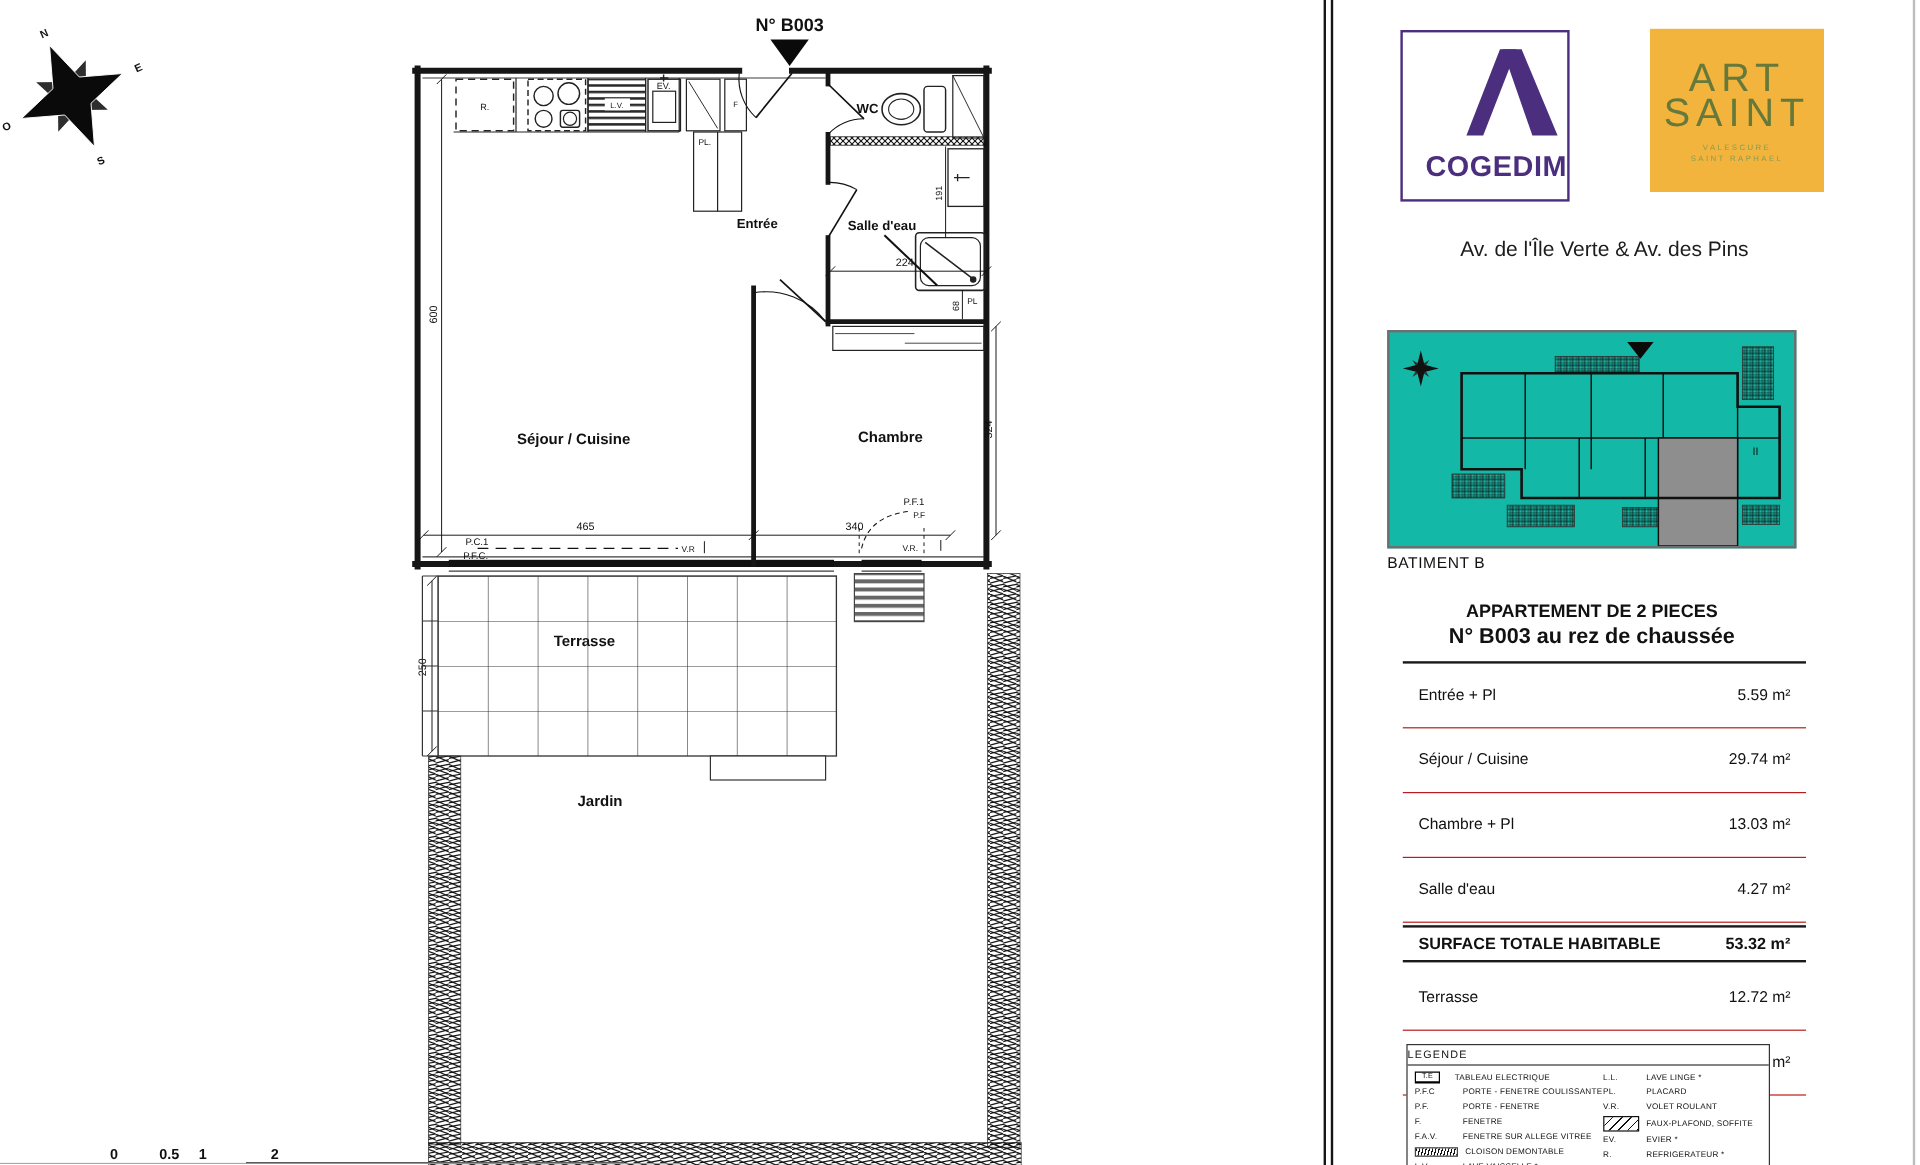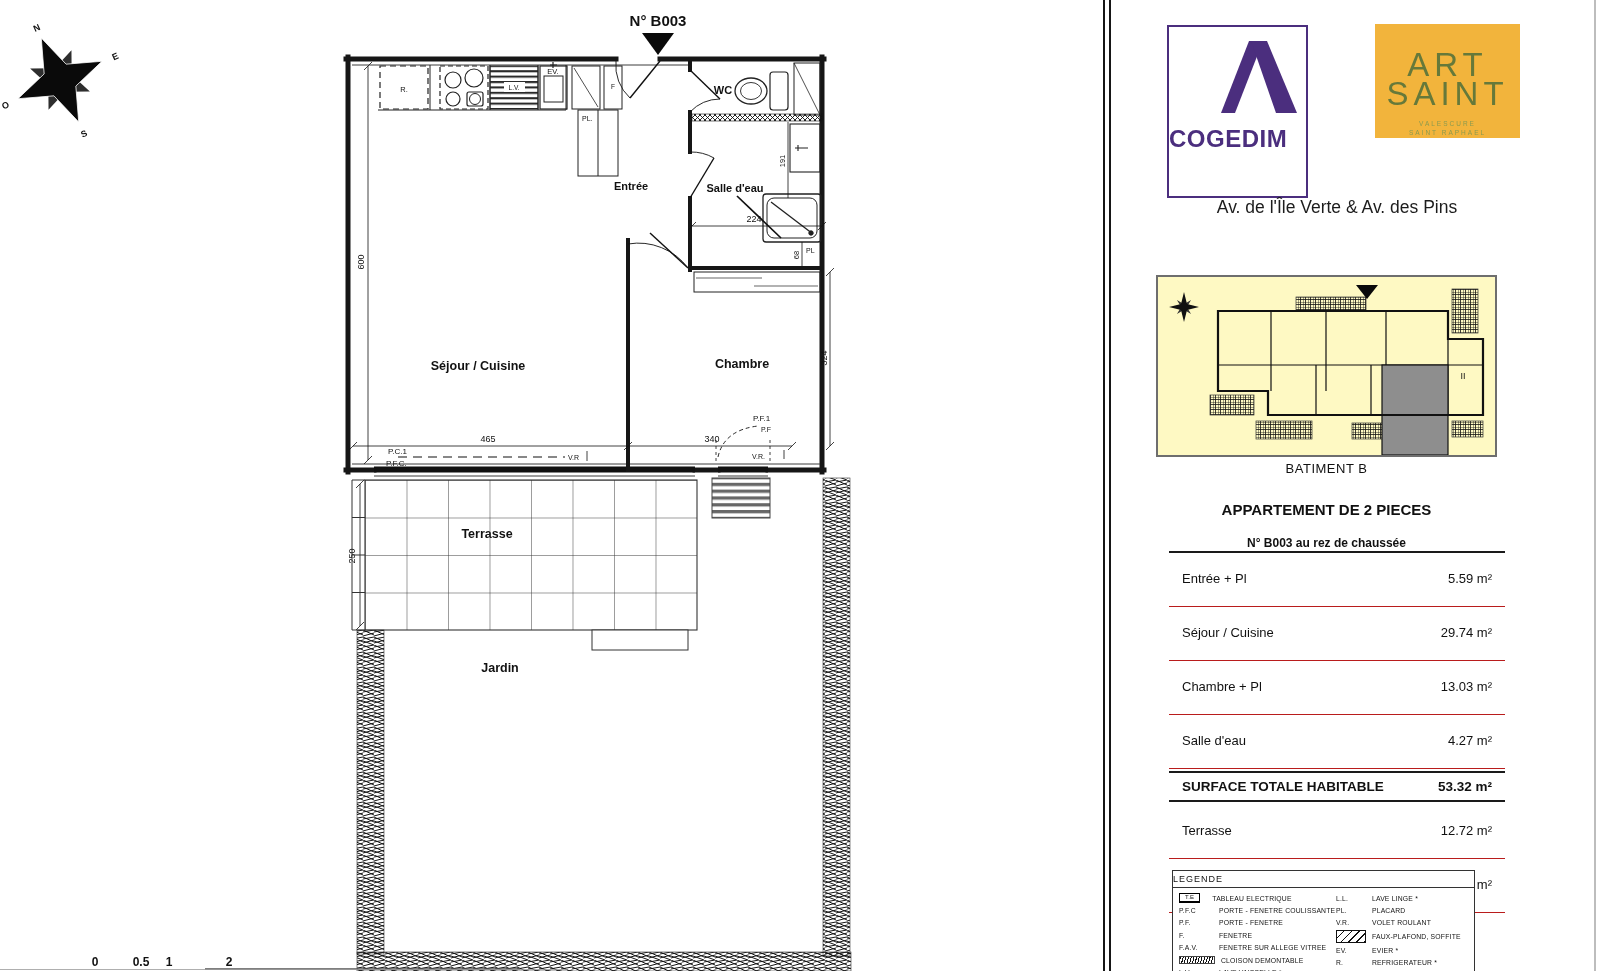--- a/index.html
+++ b/index.html
@@ -16,39 +16,39 @@
   .fix{font-size:7.5px;text-anchor:middle}
   .fix-s{font-size:6.5px;text-anchor:middle}
   .cmp{font-size:9px;font-weight:bold;text-anchor:middle}
   .scl{font-size:12px;font-weight:bold;text-anchor:middle}
   .kp-lvl{font-size:9px;text-anchor:middle}
 
   .divider{position:absolute;left:1103px;top:0;width:8px;height:971px;box-sizing:border-box;
            border-left:2.5px solid #161616;border-right:2px solid #161616}
   .right-edge{position:absolute;left:1594px;top:0;width:2px;height:971px;background:#bdbdbd}
 
-  .logo-cogedim{position:absolute;left:1167px;top:25px;width:141px;height:173px;box-sizing:border-box;
-                border:2.5px solid #4B2E7E;background:#fff;text-align:left}
+  .logo-cogedim{position:absolute;left:1167px;top:25px;width:141px;height:143px;box-sizing:border-box;
+                border:2.5px solid #4B2E7E;background:#fff;text-align:right}
   .cogedim-word{font-size:24px;font-weight:bold;color:#4B2E7E;letter-spacing:0.5px;margin-top:2px}
-  .logo-artpark{position:absolute;left:1375px;top:24px;width:145px;height:114px;background:#F2B43C;
+  .logo-artpark{position:absolute;left:1375px;top:24px;width:145px;height:136px;background:#F2B43C;
                 text-align:center;box-sizing:border-box;padding-top:26px}
   .ap-big{font-size:33px;line-height:29px;color:#66793A;letter-spacing:5px;font-weight:400}
   .ap-sub{margin-top:11px;font-size:6.5px;letter-spacing:2px;color:#8b9a4e;line-height:9px}
 
   .address{position:absolute;left:1156px;top:195px;width:362px;text-align:center;
            font-size:17.5px;line-height:24px;color:#1c1c1c}
 
   .keyplan{position:absolute;left:1156px;top:275px;width:341px;height:182px;box-sizing:border-box;
-           border:2px solid #6e6e6e;background:#fef9c3}
-  .kp-caption{position:absolute;left:1156px;top:461px;width:341px;text-align:center;
+           border:2px solid #6e6e6e;background:#14b8a6}
+  .kp-caption{position:absolute;left:1156px;top:461px;width:341px;text-align:left;
               font-size:13px;letter-spacing:0.5px}
 
   .titles{position:absolute;left:1156px;top:501px;width:341px;text-align:center;font-weight:bold}
   .titles .t1{font-size:15px}
-  .titles .t2{font-size:12px;margin-top:18px}
+  .titles .t2{font-size:18px;margin-top:2px}
 
   .stable{position:absolute;left:1169px;top:551px;width:336px;box-sizing:border-box;
           border-top:2px solid #1a1a1a;font-size:13px}
   .srow{display:flex;justify-content:space-between;align-items:flex-start;height:17px;
         border-bottom:1px solid #b91c1c;padding:18px 13px}
   .stotal{display:flex;justify-content:space-between;align-items:flex-start;font-weight:bold;
           border-top:2px solid #1a1a1a;border-bottom:2px solid #1a1a1a;margin-top:2px;
           padding:6px 13px;font-size:13.5px}
   .souter{margin-top:3px}
 

